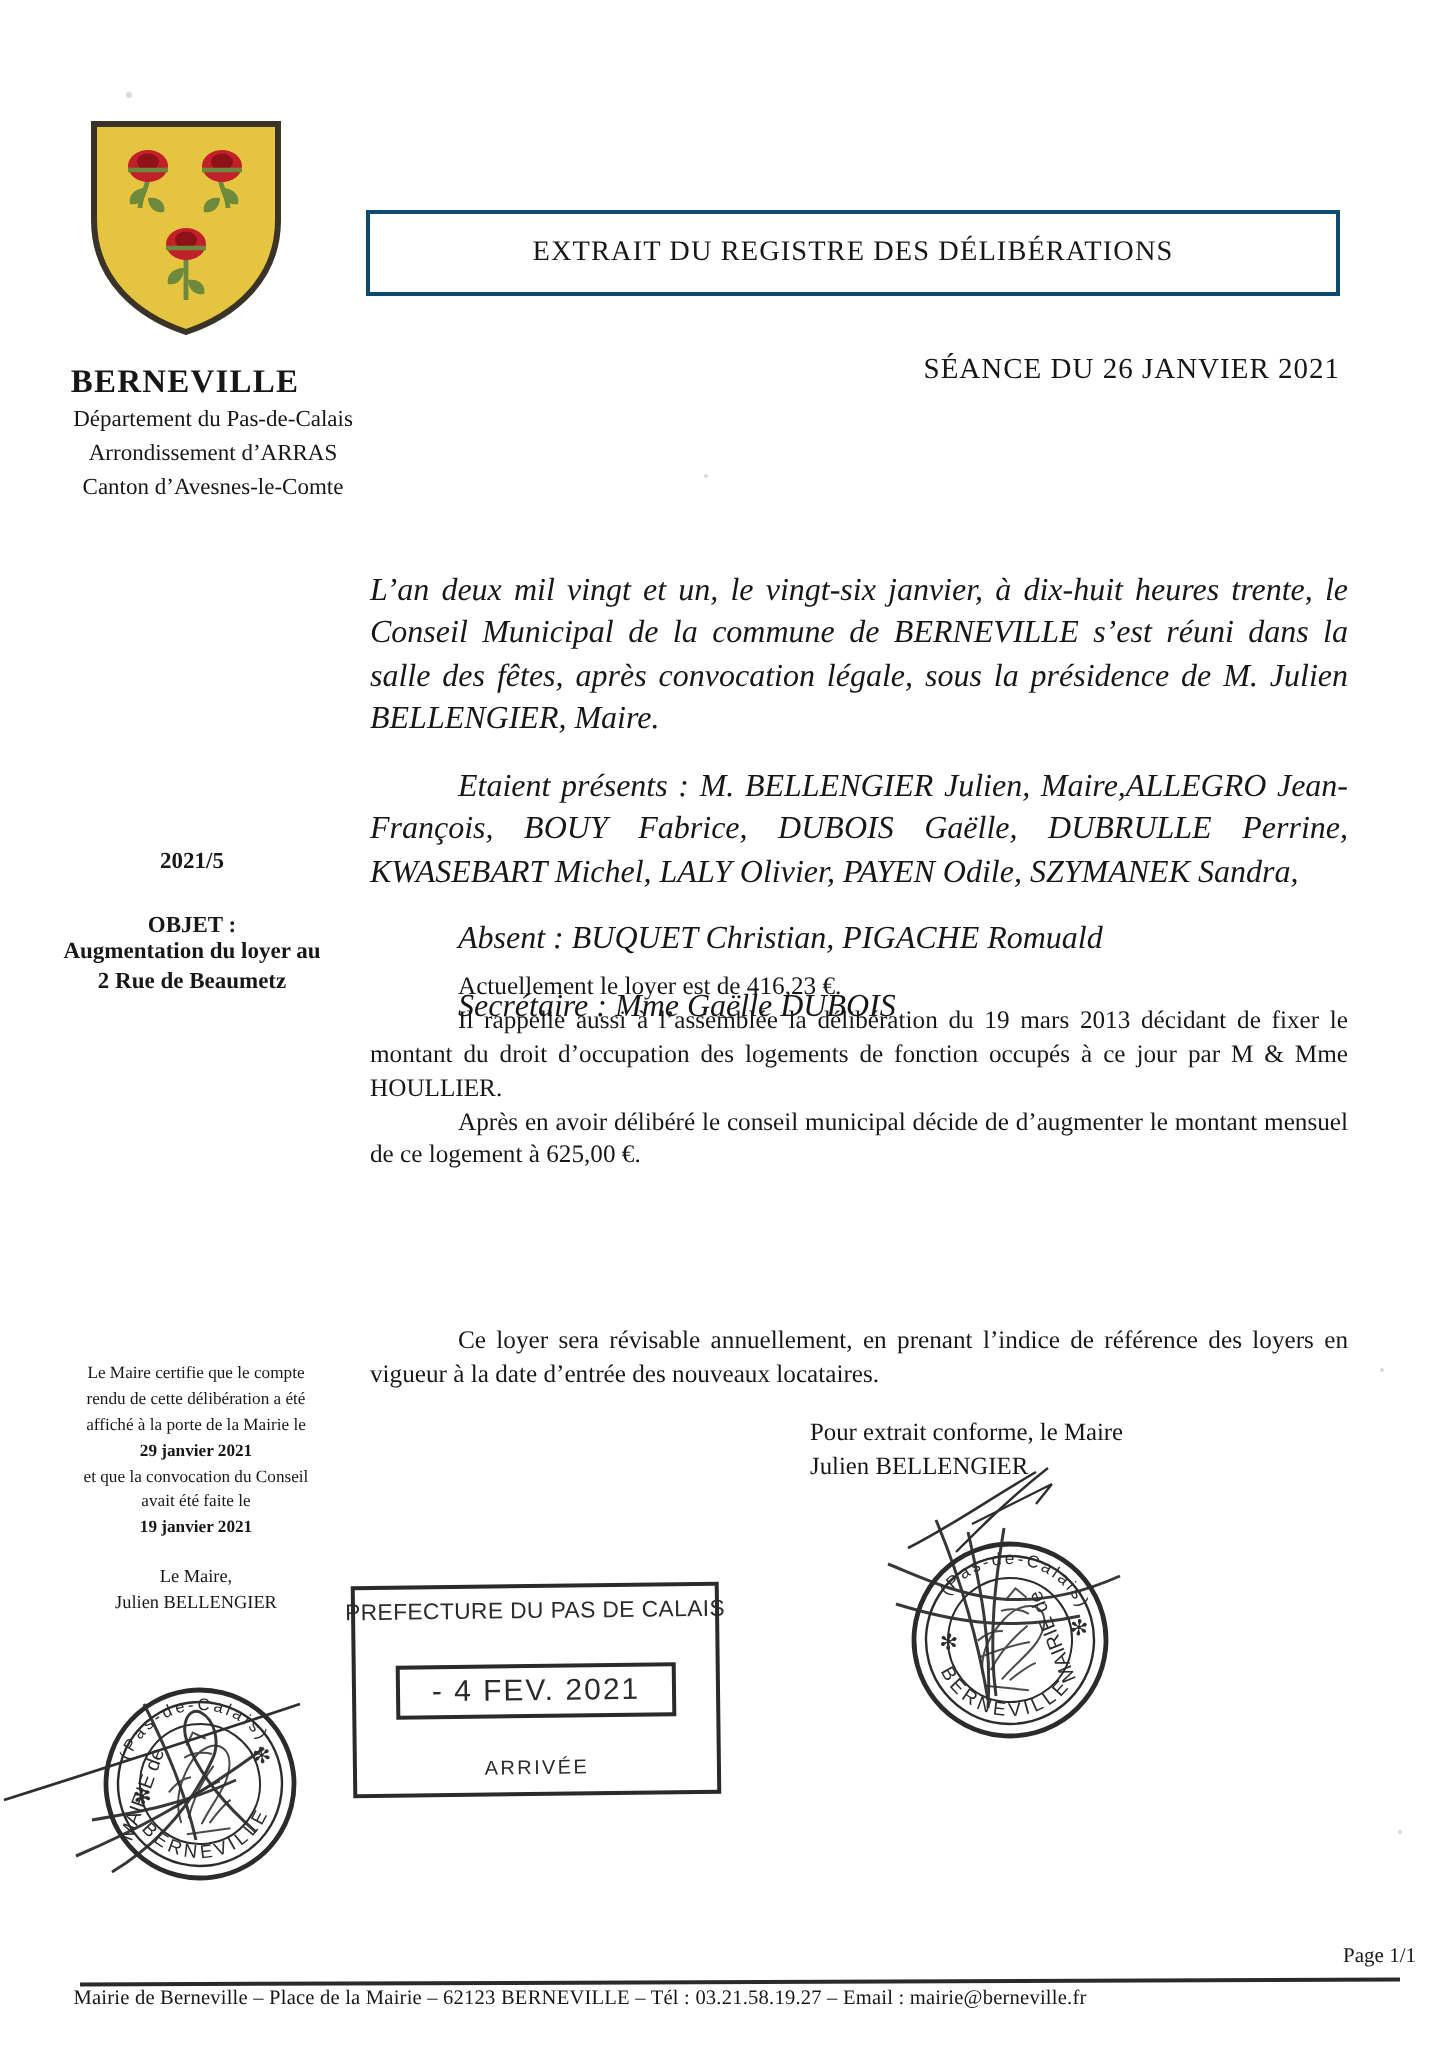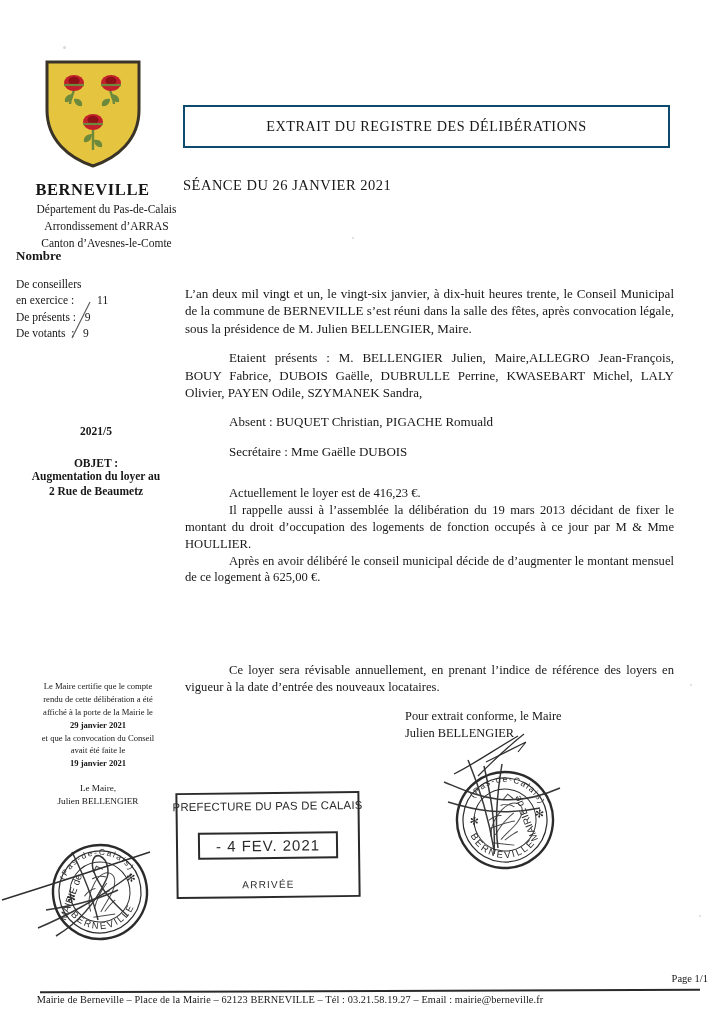--- a/index.html
+++ b/index.html
@@ -132,33 +132,34 @@
     letter-spacing: 0.55px;
     line-height: 1.25;
     text-align: center;
   }
 
   .seance {
     position: absolute;
     left: 0;
     top: 177px;
     width: 487px;
-    text-align: left;
+    text-align: right;
     font-size: 14.5px;
     letter-spacing: 0.5px;
   }
 
   .body-text {
     position: absolute;
     left: 2px;
     top: 285px;
     width: 489px;
-    font-size: 13px;
+    font-size: 16px;
     line-height: 1.34;
     text-align: justify;
+    font-style: italic;
   }
   .body-text p {
     margin: 0;
     text-indent: 44px;
   }
   .body-text p.no-indent { text-indent: 0; }
   .body-text p.gap { margin-top: 12px; }
 
   .block2 {
     position: absolute;
@@ -305,30 +306,20 @@
         </g>
       </svg>
     </div>
 
     <div class="commune-name">BERNEVILLE</div>
     <div class="commune-sub">Département du Pas-de-Calais</div>
     <div class="commune-sub">Arrondissement d’ARRAS</div>
     <div class="commune-sub">Canton d’Avesnes-le-Comte</div>
   </div>
 
-  <div class="nombre-block">
-    <div class="nombre-heading">Nombre</div>
-    <div class="nombre-line">De conseillers</div>
-    <div class="nombre-line">en exercice :        11</div>
-    <div class="nombre-line">De présents :   9</div>
-    <div class="nombre-line">De votants  :   9</div>
-    <svg class="signature-svg" width="40" height="40" style="left:48px;top:52px;">
-      <path d="M26 2 C20 14 14 26 8 38" stroke="#555" stroke-width="1.1" fill="none"></path>
-    </svg>
-  </div>
 
   <div class="objet-block">
     <div class="ref-num">2021/5</div>
     <div class="objet-label">OBJET :</div>
     <div class="objet-text">Augmentation du loyer au</div>
     <div class="objet-text">2 Rue de Beaumetz</div>
   </div>
 
   <div class="certif-block">
     <div>Le Maire certifie que le compte</div>

